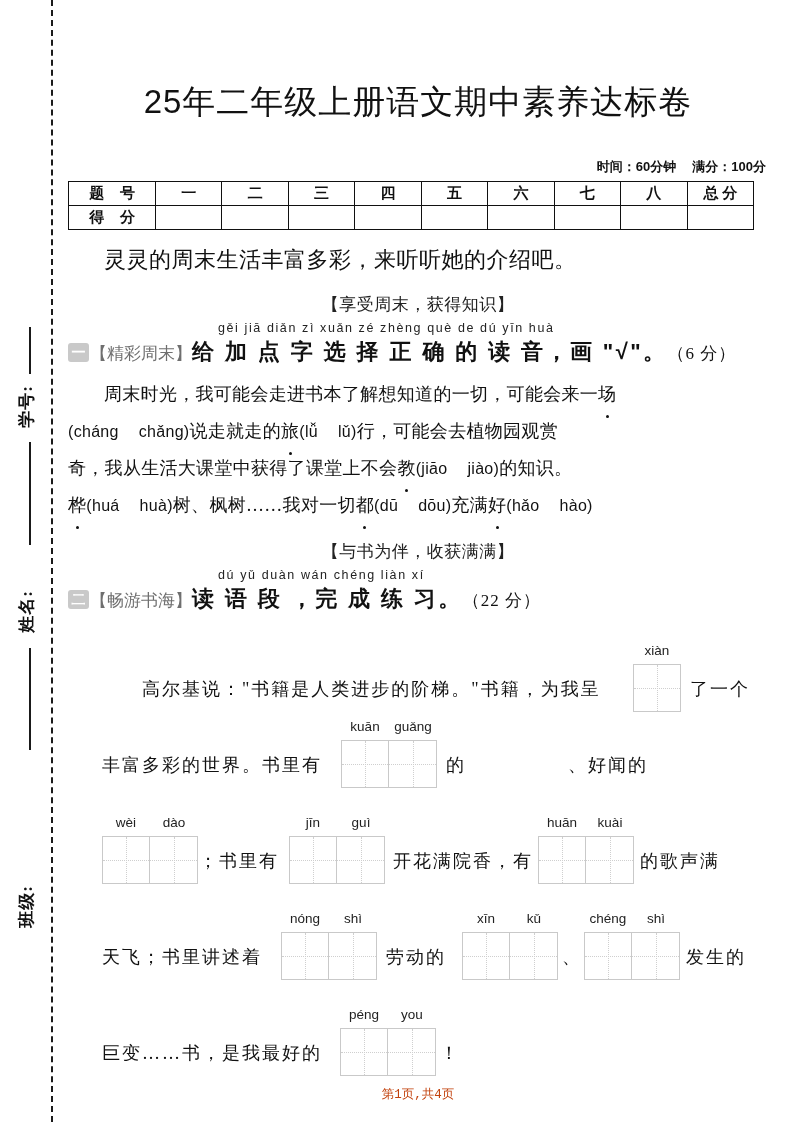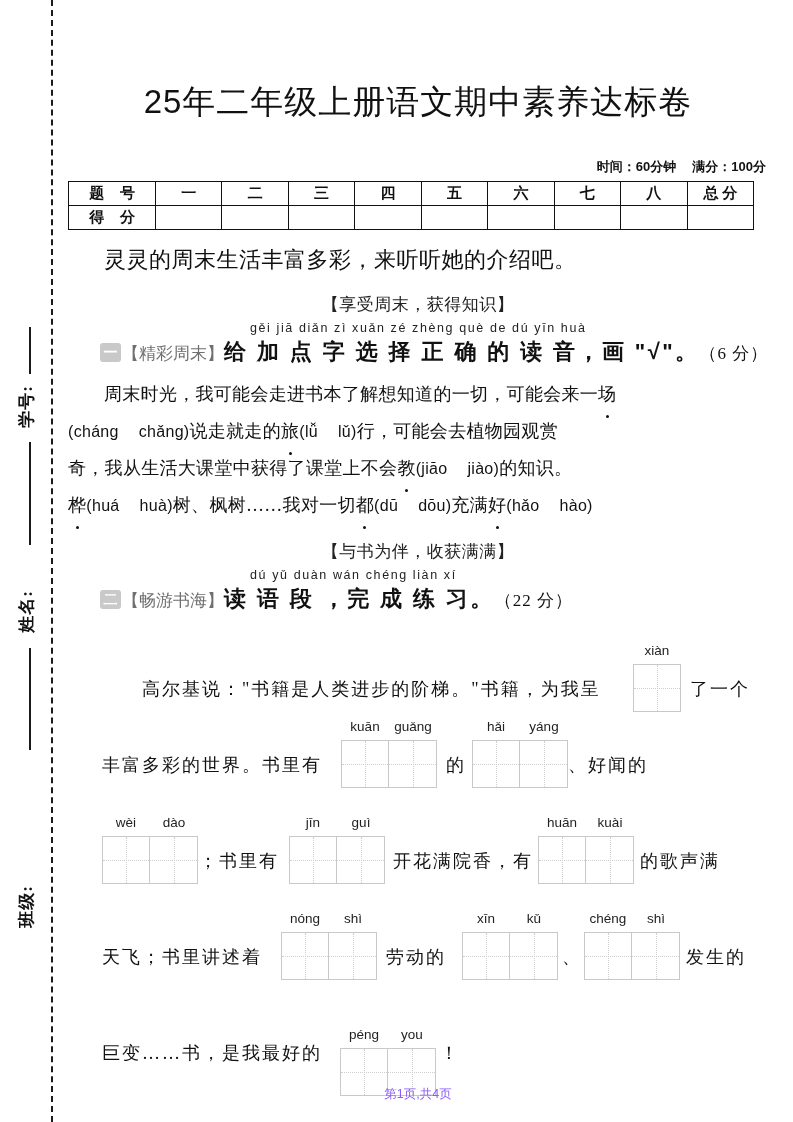--- a/index.html
+++ b/index.html
@@ -120,21 +120,20 @@
     font-family: "Liberation Sans", "DejaVu Sans", sans-serif;
     font-size: 17px;
     color: #222;
     letter-spacing: 0.5px;
   }
 
   
   .sec {
     margin-top: 6px;
     position: relative;
-    margin-left: 32px;
   }
   .sec-pinyin {
     font-family: "Liberation Sans", "DejaVu Sans", sans-serif;
     font-size: 12.5px;
     color: #222;
     margin-left: 150px;
     letter-spacing: 1.6px;
     white-space: nowrap;
     line-height: 1.1;
   }
@@ -267,23 +266,23 @@
     border-left: 1px dotted #cfcfcf;
   }
 
   
   .footer {
     position: absolute;
     left: 0;
     top: 1086px;
     width: 700px;
     text-align: center;
-    font-family: Liberation Sans, sans-serif;
+    font-family: Liberation Mono, monospace;
     font-size: 12.5px;
-    color: #8b5cf6;
+    color: #c2410c;
   }
 </style>
 </head>
 <body>
 
 <div class="side-rail">
   <div class="rail-label" style="top:395px;">学号:</div>
   <div class="rail-line" style="top:327px; height:47px;"></div>
   <div class="rail-line" style="top:442px; height:103px;"></div>
 
@@ -379,28 +378,20 @@
     <div class="gl-text" style="left:34px; top:42px;">丰富多彩的世界。书里有</div>
     <div class="tzg" style="left:273px; top:26px;">
       <div class="pyrow">
         <span>kuān</span>
         <span>guǎng</span>
       </div>
       <div class="cell"></div>
       <div class="cell"></div>
     </div>
     <div class="gl-text" style="left:378px; top:42px;">的</div>
-    <div class="tzg" style="left:404px; top:26px;">
-      <div class="pyrow">
-        <span>hǎi</span>
-        <span>yáng</span>
-      </div>
-      <div class="cell"></div>
-      <div class="cell"></div>
-    </div>
     <div class="gl-text" style="left:500px; top:42px;">、好闻的</div>
   </div>
 
   <div class="gridline" style="height:96px;">
     <div class="tzg" style="left:34px; top:26px;">
       <div class="pyrow">
         <span>wèi</span>
         <span>dào</span>
       </div>
       <div class="cell"></div>
@@ -453,21 +444,21 @@
         <span>shì</span>
       </div>
       <div class="cell"></div>
       <div class="cell"></div>
     </div>
     <div class="gl-text" style="left:618px; top:42px;">发生的</div>
   </div>
 
   <div class="gridline" style="height:96px;">
     <div class="gl-text" style="left:34px; top:42px;">巨变……书，是我最好的</div>
-    <div class="tzg" style="left:272px; top:26px;margin-top:20px;">
+    <div class="tzg" style="left:272px; top:26px;">
       <div class="pyrow">
         <span>péng</span>
         <span>you</span>
       </div>
       <div class="cell"></div>
       <div class="cell"></div>
     </div>
     <div class="gl-text" style="left:372px; top:42px;">！</div>
   </div>
 

